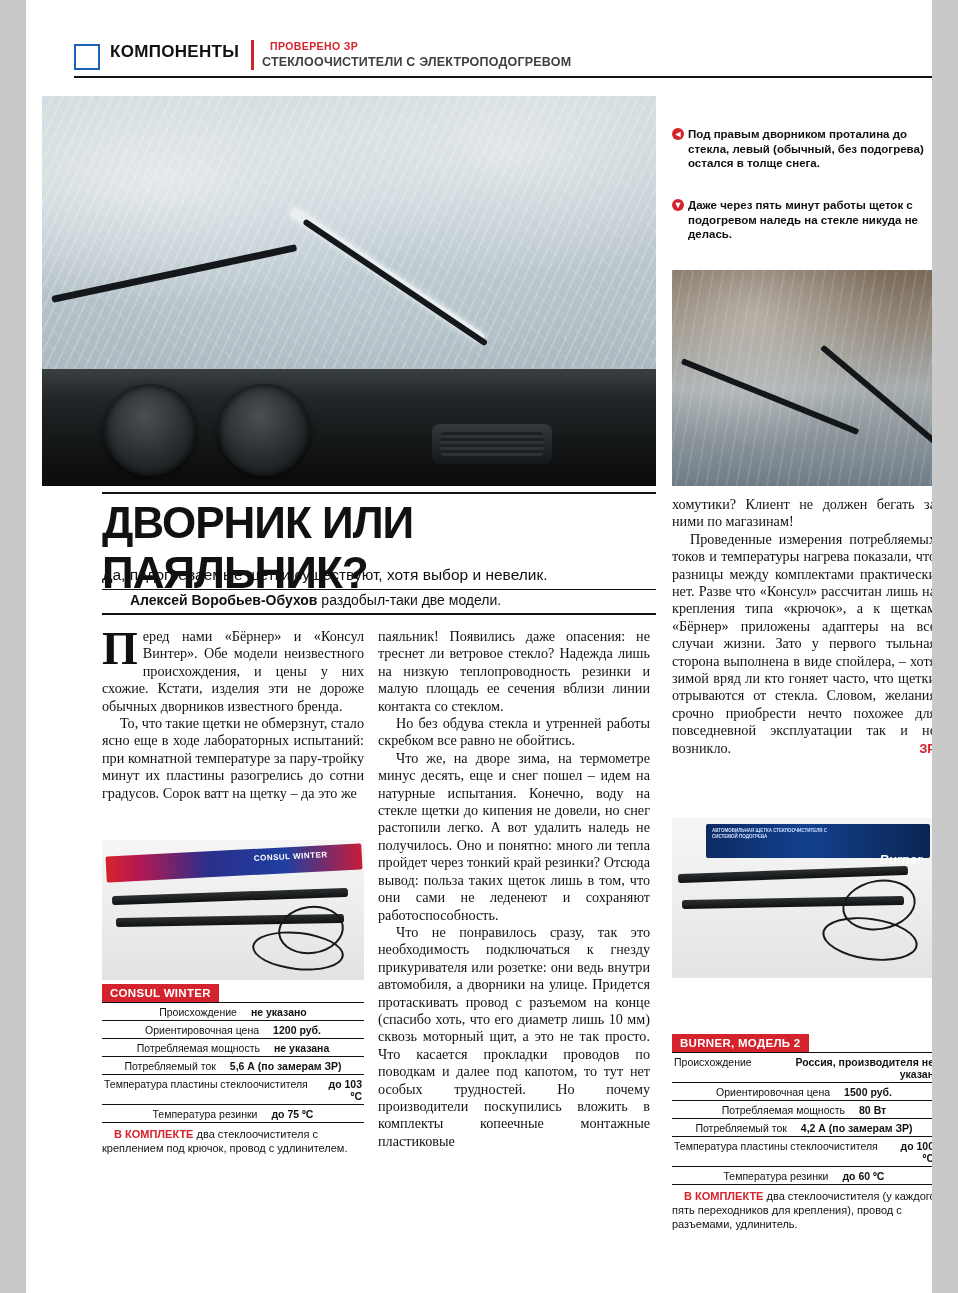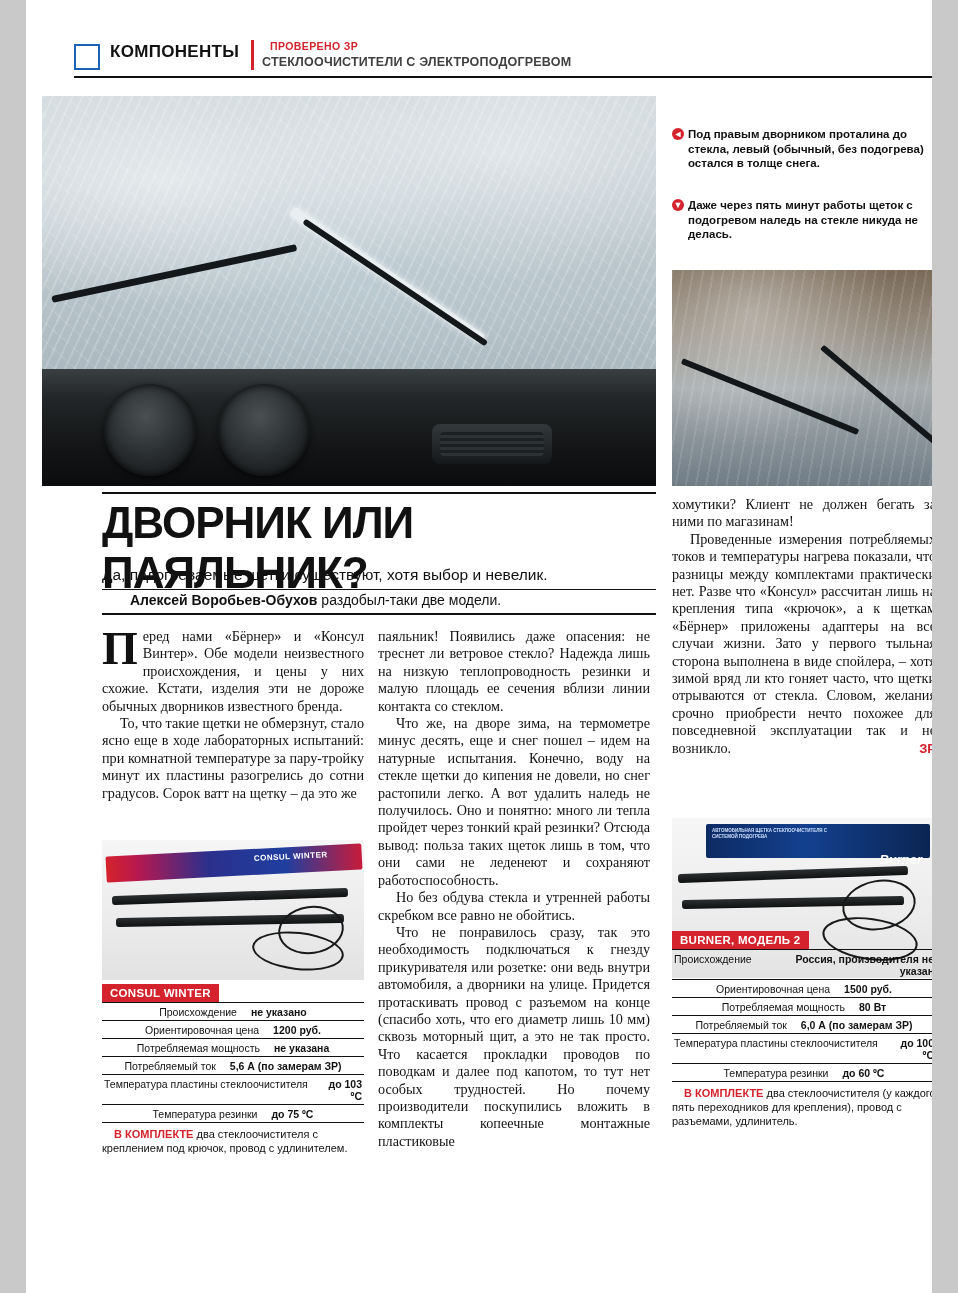--- a/index.html
+++ b/index.html
@@ -105,21 +105,21 @@
   .spec.right{width:264px;}
   .spec-title{background:#d4232c;color:#fff;font-weight:bold;font-size:11.5px;
     padding:3px 8px;display:inline-block;letter-spacing:.3px;}
   .spec-row{display:flex;justify-content:center;align-items:baseline;
     border-bottom:1px solid #111;padding:2.5px 2px 2.5px 2px;gap:14px;}
   .spec-row .k{white-space:nowrap;}
   .spec-row .v{font-weight:bold;text-align:right;}
   .spec-note{padding-top:4px;font-size:11px;line-height:14px;}
   .spec-note b{color:#d4232c;margin-left:12px;}
   .spec1{left:76px;top:984px;}
-  .spec2{left:646px;top:931px;}
+  .spec2{left:646px;top:1034px;}
   .spec-top-rule{border-top:1px solid #111;}
 </style>
 </head>
 <body>
 
 <div class="page">
 
   <div class="header">
     <div class="hdr-square"></div>
     <div class="hdr-rubric">КОМПОНЕНТЫ</div>
@@ -165,22 +165,22 @@
   </div>
   <div class="byline-rule"></div>
 
   <div class="col col1">
     <p class="noind"><span class="dropcap">П</span><span>еред нами «Бёрнер» и «Консул Винтер». Обе модели неизвестного происхождения, и цены у них схожие. Кстати, изделия эти не дороже обычных дворников известного бренда.</span></p>
     <p><span>То, что такие щетки не обмерзнут, стало ясно еще в ходе лабораторных испытаний: при комнатной температуре за пару-тройку минут их пластины разогрелись до сотни градусов. Сорок ватт на щетку – да это же</span></p>
   </div>
 
   <div class="col col2">
     <p class="noind">паяльник! Появились даже опасения: не треснет ли ветровое стекло? Надежда лишь на низкую теплопроводность резинки и малую площадь ее сечения вблизи линии контакта со стеклом.</p>
+    <p>Но без обдува стекла и утренней работы скребком все равно не обойтись.</p>
     <p>Что же, на дворе зима, на термометре минус десять, еще и снег пошел – идем на натурные испытания. Конечно, воду на стекле щетки до кипения не довели, но снег растопили легко. А вот удалить наледь не получилось. Оно и понятно: много ли тепла пройдет через тонкий край резинки? Отсюда вывод: польза таких щеток лишь в том, что они сами не леденеют и сохраняют работоспособность.</p>
-    <p>Но без обдува стекла и утренней работы скребком все равно не обойтись.</p>
     <p>Что не понравилось сразу, так это необходимость подключаться к гнезду прикуривателя или розетке: они ведь внутри автомобиля, а дворники на улице. Придется протаскивать провод с разъемом на конце (спасибо хоть, что его диаметр лишь 10 мм) сквозь моторный щит, а это не так просто. Что касается прокладки проводов по поводкам и далее под капотом, то тут нет особых трудностей. Но почему производители поскупились вложить в комплекты копеечные монтажные пластиковые</p>
   </div>
 
   <div class="col col3">
     <p class="noind">хомутики? Клиент не должен бегать за ними по магазинам!</p>
     <p><span>Проведенные измерения потребляемых токов и температуры нагрева показали, что разницы между комплектами практически нет. Разве что «Консул» рассчитан лишь на крепления типа «крючок», а к щеткам «Бёрнер» приложены адаптеры на все случаи жизни. Зато у первого тыльная сторона выполнена в виде спойлера, – хотя зимой вряд ли кто гоняет часто, что щетки отрываются от стекла. Словом, желания срочно приобрести нечто похожее для повседневной эксплуатации так и не возникло.</span> <span class="zr">ЗР</span></p>
   </div>
 
   <div class="prod prod1">
     <div class="pack" style="left:4px;top:10px;width:256px;height:26px;transform:rotate(-3deg);
@@ -251,21 +251,21 @@
       <div class="spec-row">
         <span class="k">Ориентировочная цена</span>
         <span class="v">1500 руб.</span>
       </div>
       <div class="spec-row">
         <span class="k">Потребляемая мощность</span>
         <span class="v">80 Вт</span>
       </div>
       <div class="spec-row">
         <span class="k">Потребляемый ток</span>
-        <span class="v">6,0 А (по замерам ЗР)</span>
+        <span class="v">4,2 А (по замерам ЗР)</span>
       </div>
       <div class="spec-row">
         <span class="k">Температура пластины стеклоочистителя</span>
         <span class="v">до 100 ºC</span>
       </div>
       <div class="spec-row">
         <span class="k">Температура резинки</span>
         <span class="v">до 60 ºC</span>
       </div>
     </div>

